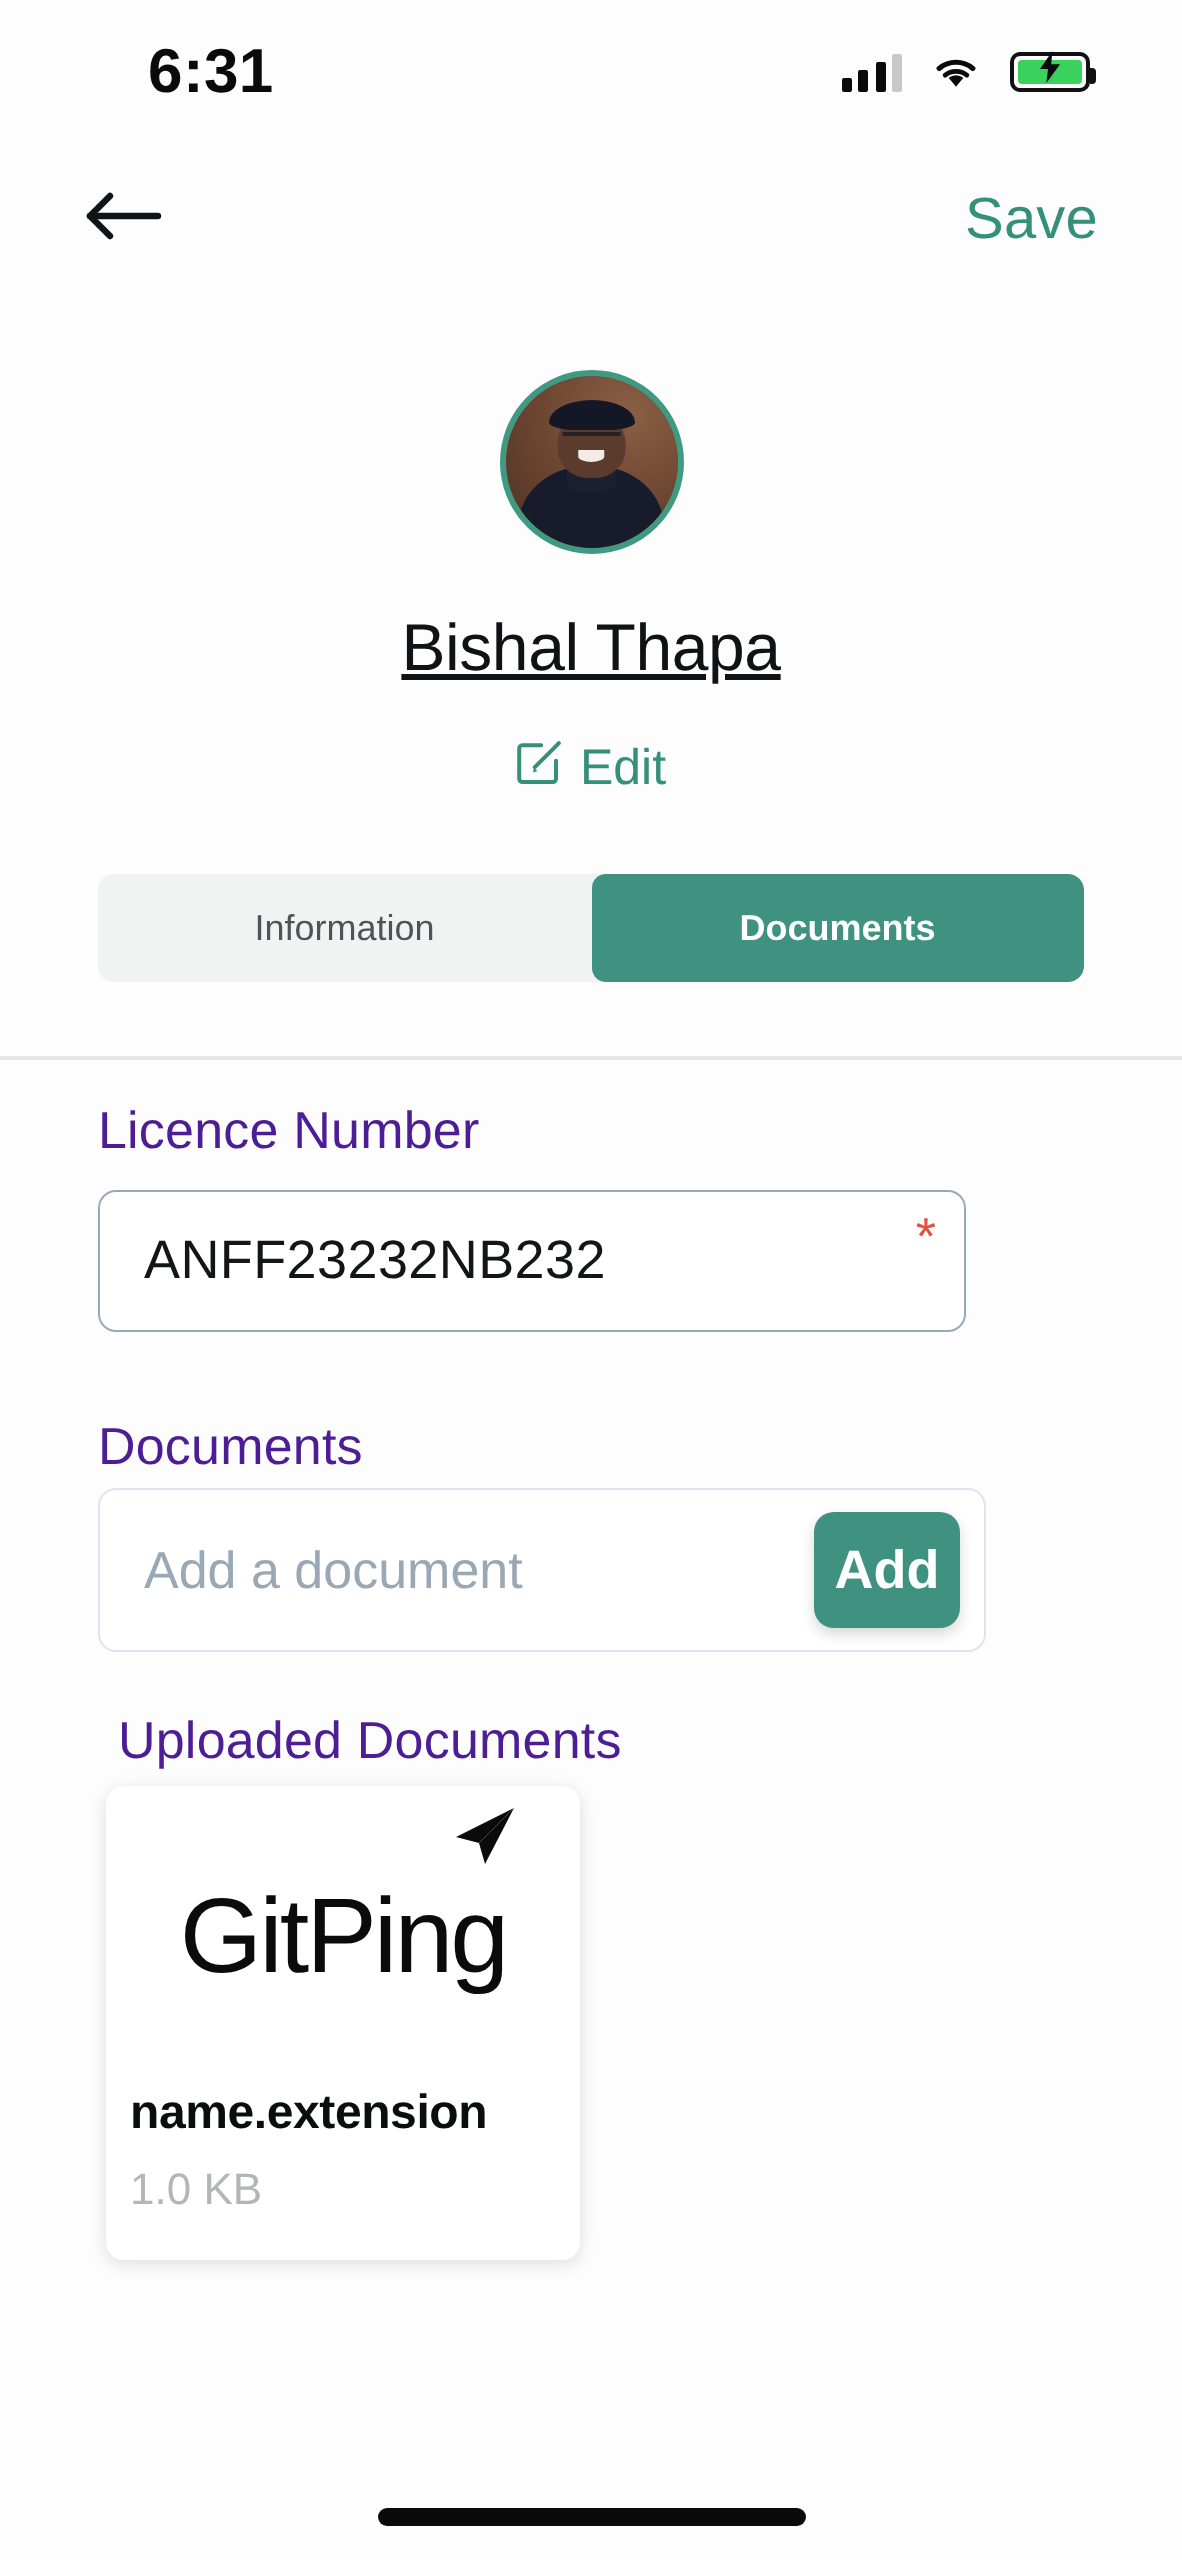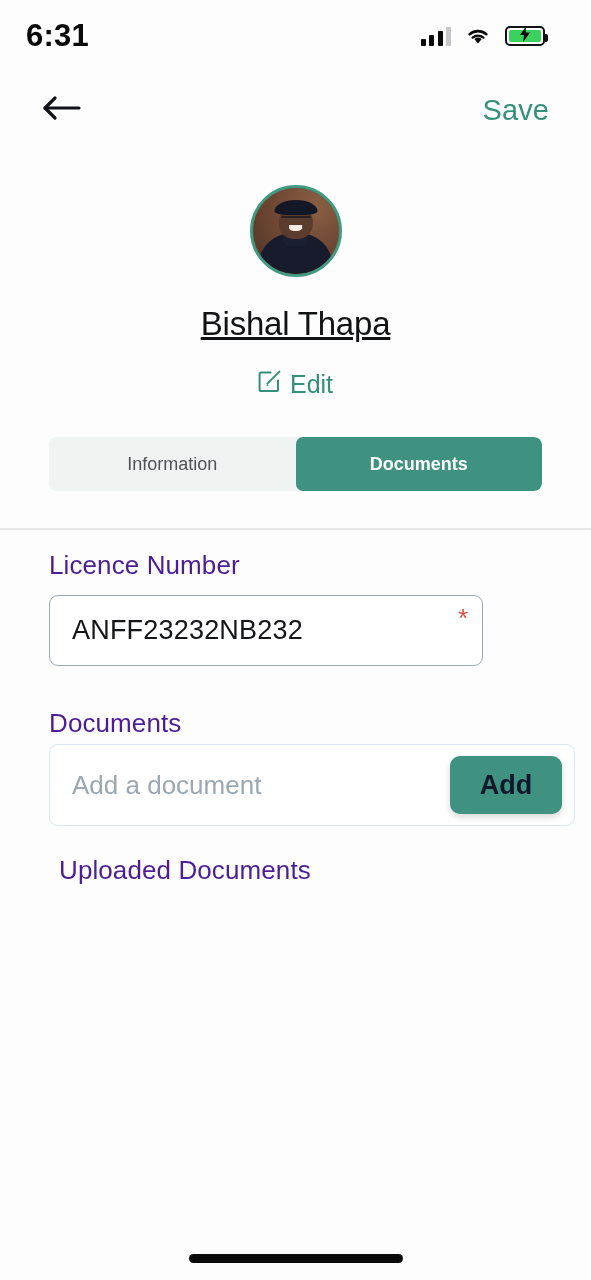--- a/index.html
+++ b/index.html
@@ -9,21 +9,21 @@
     font-family:"Liberation Sans", sans-serif;
     -webkit-font-smoothing:antialiased;
     overflow:hidden;
   }
   .screen { position:relative; width:591px; height:1280px; background:#fdfdfd; }
 
   
   .statusbar {
     position:absolute; top:0; left:0; width:591px; height:72px;
     display:flex; align-items:center; justify-content:space-between;
-    padding:0 46px 0 26px;
+    padding:0 46px 0 74px;
   }
   .status-time {
     font-size:31px; font-weight:600; color:#0a0a0a; letter-spacing:0.2px;
   }
   .status-icons { display:flex; align-items:center; gap:14px; }
   .cell-bars { display:flex; align-items:flex-end; gap:3.5px; height:20px; }
   .cell-bars i { width:5px; background:#0a0a0a; border-radius:1px; display:block; }
   .cell-bars i:nth-child(1){ height:7px; }
   .cell-bars i:nth-child(2){ height:11px; }
   .cell-bars i:nth-child(3){ height:15px; }
@@ -142,31 +142,31 @@
   }
   .licence-input {
     border:none; outline:none; background:transparent; width:100%;
     font-family:inherit; font-size:27px; color:#141518; letter-spacing:0.2px;
   }
   .required-star {
     position:absolute; right:14px; top:9px; color:#e0523c; font-size:26px; line-height:1;
   }
 
   .doc-box {
-    position:absolute; top:744px; left:49px; width:526px; height:82px;
+    position:absolute; top:744px; left:49px; width:444px; height:82px;
     border:1.5px solid #dbe6f2; border-radius:9px; background:#ffffff;
     display:flex; align-items:center; justify-content:space-between; padding:0 12px 0 22px;
   }
   .doc-input {
     border:none; outline:none; background:transparent; flex:1;
     font-family:inherit; font-size:26px; color:#1a1c1f;
   }
   .doc-input::placeholder { color:#9aa8b5; }
   .add-btn {
-    width:112px; height:58px; background:#3f9280; color:#0f172a;
+    width:112px; height:58px; background:#3f9280; color:#ffffff;
     border:none; border-radius:10px; font-family:inherit;
     font-size:27px; font-weight:700; cursor:pointer;
     box-shadow:0 3px 7px rgba(0,0,0,0.16);
   }
 
   
   .doc-card {
     position:absolute; top:893px; left:53px; width:237px; height:237px;
     background:#ffffff; border-radius:9px;
     box-shadow:0 2px 9px rgba(0,0,0,0.13);
@@ -273,15 +273,30 @@
     <span class="required-star">*</span>
   </div>
 
   <div class="field-label lbl-documents">Documents</div>
   <div class="doc-box">
     <input class="doc-input" type="text" placeholder="Add a document" style="">
     <button class="add-btn">Add</button>
   </div>
 
   <div class="field-label lbl-uploaded">Uploaded Documents</div>
+  <div class="doc-card">
+    <div class="doc-thumb">
+      <div class="gitping">GitPing</div>
+      <span class="plane" style="position:absolute; right:30px; top:8px;">
+        <svg width="36" height="36" viewBox="0 0 36 36">
+          <path d="M33 3 L4 17.5 L15.5 20.5 Z" fill="#0b0b0b"></path>
+          <path d="M33 3 L15.5 20.5 L18.5 31 Z" fill="#0b0b0b"></path>
+        </svg>
+      </span>
+    </div>
+    <div class="doc-meta">
+      <div class="doc-name">name.extension</div>
+      <div class="doc-size">1.0 KB</div>
+    </div>
+  </div>
 
   <div class="home-indicator"></div>
 </div>
 
 </body></html>

